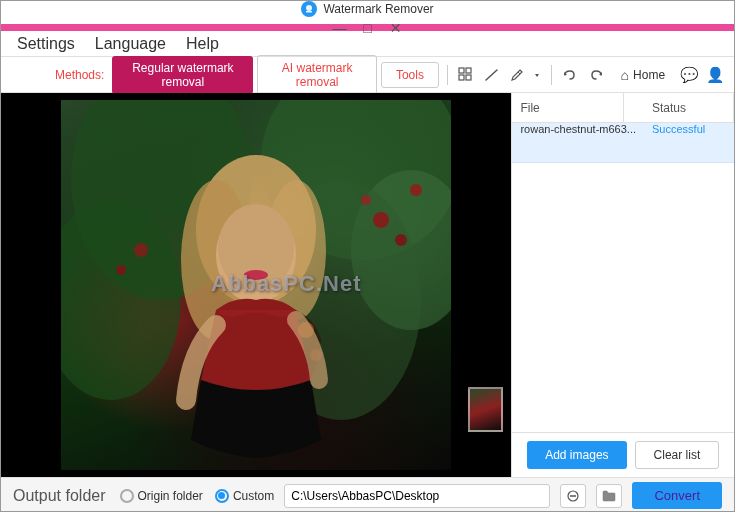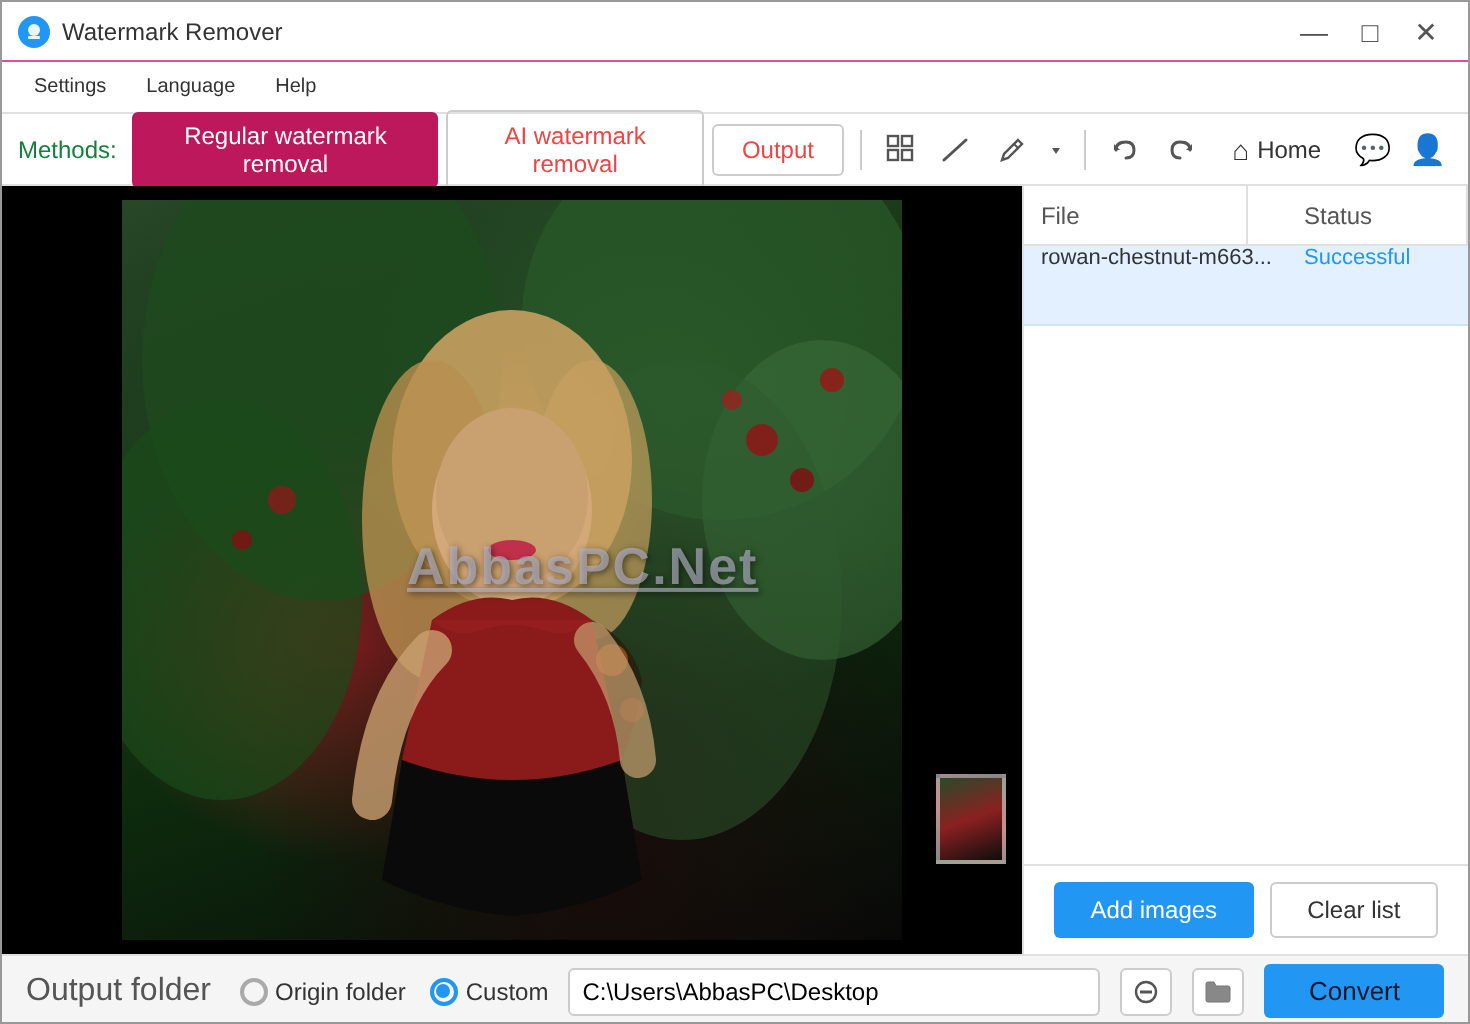--- a/index.html
+++ b/index.html
@@ -13,21 +13,22 @@
       border: 1px solid #999;
     }
     
     #title-bar {
       display: flex;
       align-items: center;
       justify-content: space-between;
       background: #fff;
       height: 30px;
       padding: 0 8px;
-      border-bottom: 1px solid #ec4899;
+      border-bottom: 7px solid #ec4899;
+      flex-direction: column;
     }
     #title-left {
       display: flex;
       align-items: center;
       gap: 6px;
       font-size: 12px;
       color: #333;
     }
     #title-controls {
       display: flex;
@@ -52,37 +53,38 @@
       background: #fff;
       height: 26px;
       padding: 0 8px;
       border-bottom: 1px solid #e0e0e0;
       gap: 4px;
     }
     .menu-item {
       padding: 3px 8px;
       cursor: pointer;
       color: #333;
-      font-size: 10px;
+      font-size: 16px;
     }
     
     #toolbar {
       display: flex;
       align-items: center;
       background: #fff;
       height: 36px;
       padding: 0 8px;
       border-bottom: 1px solid #e0e0e0;
       gap: 4px;
     }
     .methods-label {
       font-size: 12px;
-      color: #15803d;
+      color: #ef4444;
       margin-right: 4px;
       font-weight: 500;
+      margin-left: 46px;
     }
     .method-btn {
       padding: 5px 14px;
       border: none;
       cursor: pointer;
       font-size: 12px;
       border-radius: 3px;
     }
     .method-btn.active {
       background: #be185d;
@@ -153,28 +155,27 @@
       display: flex;
       align-items: center;
       justify-content: center;
     }
     #watermark-text {
       position: absolute;
       top: 50%;
       left: 50%;
       transform: translate(-30%, -55%);
       color: rgba(180, 180, 200, 0.65);
-      font-size: 26px;
+      font-size: 22px;
       font-weight: 600;
       letter-spacing: 1px;
       pointer-events: none;
       white-space: nowrap;
       z-index: 10;
       text-shadow: 1px 1px 3px rgba(0,0,0,0.5);
-      text-decoration: underline;
     }
     
     #photo-bg {
       width: 390px;
       height: 370px;
       position: relative;
       background:
         radial-gradient(ellipse at 60% 80%, #1a0a0a 0%, transparent 50%),
         radial-gradient(ellipse at 30% 60%, #8b2020 0%, transparent 35%),
         radial-gradient(ellipse at 50% 40%, #c0a040 0%, transparent 25%),
@@ -332,21 +333,21 @@
       cursor: pointer;
       display: flex;
       align-items: center;
       justify-content: center;
       font-size: 14px;
       color: #555;
     }
     .convert-btn {
       padding: 6px 22px;
       background: #2196F3;
-      color: #0f172a;
+      color: #4c1d95;
       border: none;
       border-radius: 3px;
       cursor: pointer;
       font-size: 13px;
       font-weight: 500;
     }
     
     .app-icon {
       width: 16px;
       height: 16px;
@@ -382,21 +383,21 @@
 <div id="menu-bar">
   <span class="menu-item">Settings</span>
   <span class="menu-item">Language</span>
   <span class="menu-item">Help</span>
 </div>
 
 <div id="toolbar">
   <span class="methods-label">Methods:</span>
   <button class="method-btn active">Regular watermark removal</button>
   <button class="method-btn inactive">AI watermark removal</button>
-  <button class="method-btn inactive">Output</button>
+  <button class="method-btn inactive">Tools</button>
   <div class="toolbar-separator"></div>
   <button class="toolbar-icon-btn">
     <svg width="16" height="16" viewBox="0 0 16 16" fill="none">
       <rect x="1" y="1" width="5" height="5" stroke="#555" stroke-width="1.2"></rect>
       <rect x="8" y="1" width="5" height="5" stroke="#555" stroke-width="1.2"></rect>
       <rect x="1" y="8" width="5" height="5" stroke="#555" stroke-width="1.2"></rect>
       <rect x="8" y="8" width="5" height="5" stroke="#555" stroke-width="1.2"></rect>
     </svg>
   </button>
   <button class="toolbar-icon-btn">

